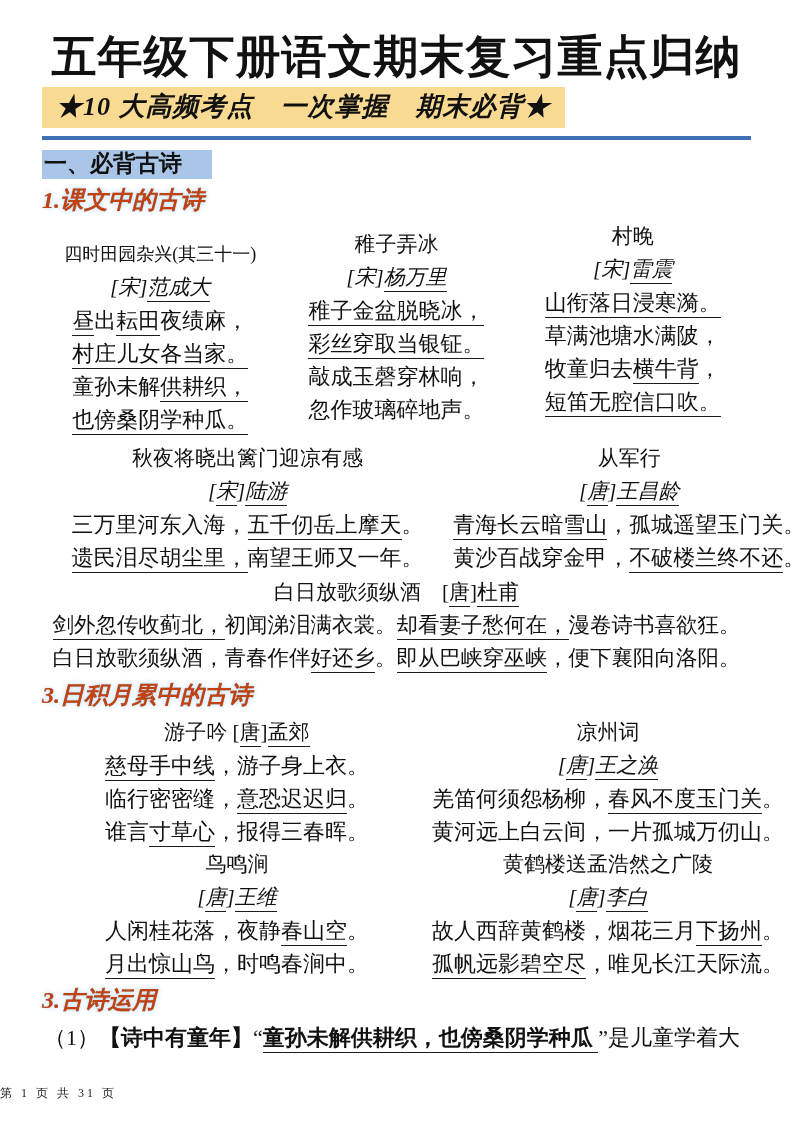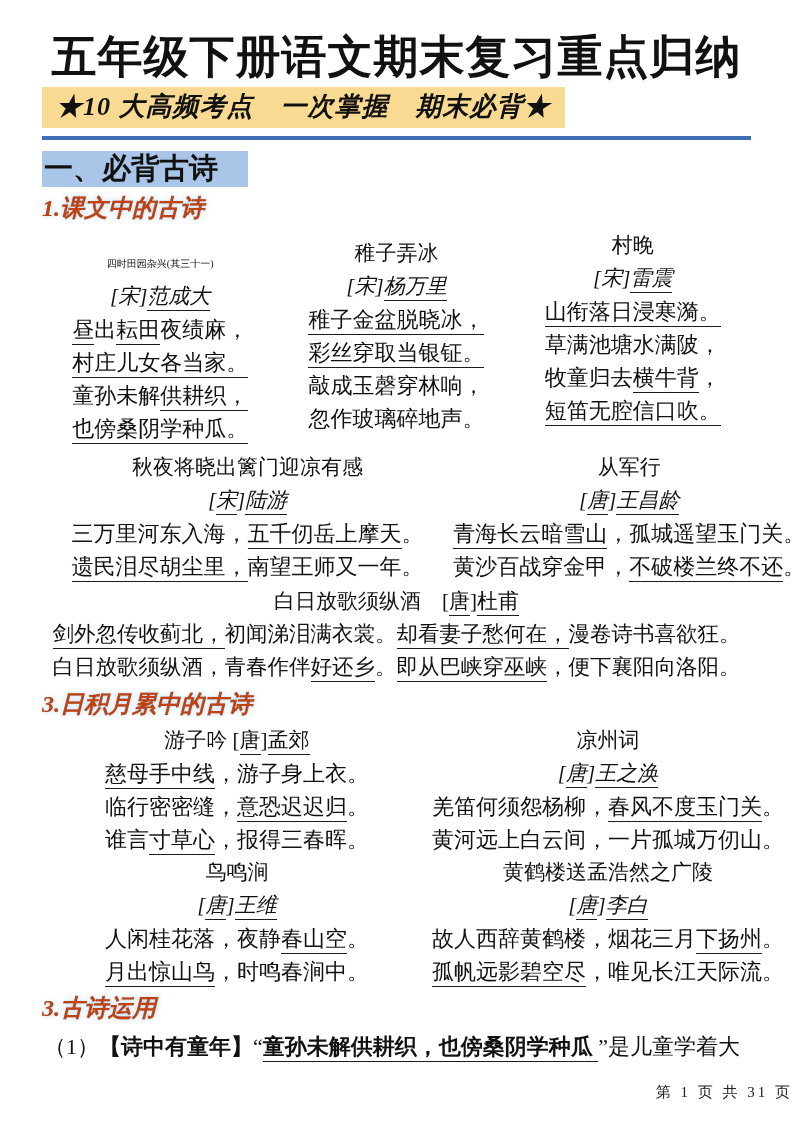--- a/index.html
+++ b/index.html
@@ -28,37 +28,37 @@
     display:inline-block;
     background:#f8da92;
     font-size:26px;
     font-weight:700;
     font-style:italic;
     padding:2px 14px 4px 14px;
     letter-spacing:1px;
   }
   .rule{border-top:4px solid #3f6fb5;margin:2px 0 8px 0;}
 
-  .sec-heading{font-size:29px;font-weight:700;margin:4px 0 2px 0;line-height:1.4;}
+  .sec-heading{font-size:23px;font-weight:700;margin:4px 0 2px 0;line-height:1.4;}
   .sec-heading .hl{background:#a9c6e8;padding:1px 30px 3px 2px;}
 
   .sub-heading{
     color:#c2410c;
     font-weight:700;
     font-style:italic;
     font-size:24px;
     margin:4px 0 4px 0;
     line-height:1.35;
     text-shadow:0 0 1px #8fbce8, 0 0 6px #bcd9f5;
   }
 
   .row{display:flex;}
   .poem{text-align:center;}
   .poem-title{font-size:21px;line-height:33px;}
-  .poem-title.small{font-size:10px;line-height:33px;}
+  .poem-title.small{font-size:18px;line-height:33px;}
   .poem-author{font-size:21px;line-height:33px;font-style:italic;}
   .poem-line{font-size:22px;line-height:33px;white-space:nowrap;}
 
   .row1 .poem{flex:0 0 33.33%;}
   .row1 .pt1{padding-top:18px;}
   .row1 .pt2{padding-top:8px;}
   .row2{margin-top:6px;}
   .row2 .colL{flex:0 0 58%;}
   .row2 .colR{flex:0 0 42%;}
   .poem.wide{margin-top:2px;}
@@ -72,22 +72,22 @@
   .usage-line{
     font-size:22px;
     line-height:36px;
     margin:2px 0 0 2px;
     white-space:nowrap;
   }
   .footer{
     position:absolute;
     left:0;right:0;
     bottom:20px;
-    text-align:right;
-    font-size:15px;
+    text-align:left;
+    font-size:12px;
     color:#222;
     letter-spacing:3px;
   }
 </style>
 </head>
 <body>
 
 <div class="page">
   <div class="content">
 

